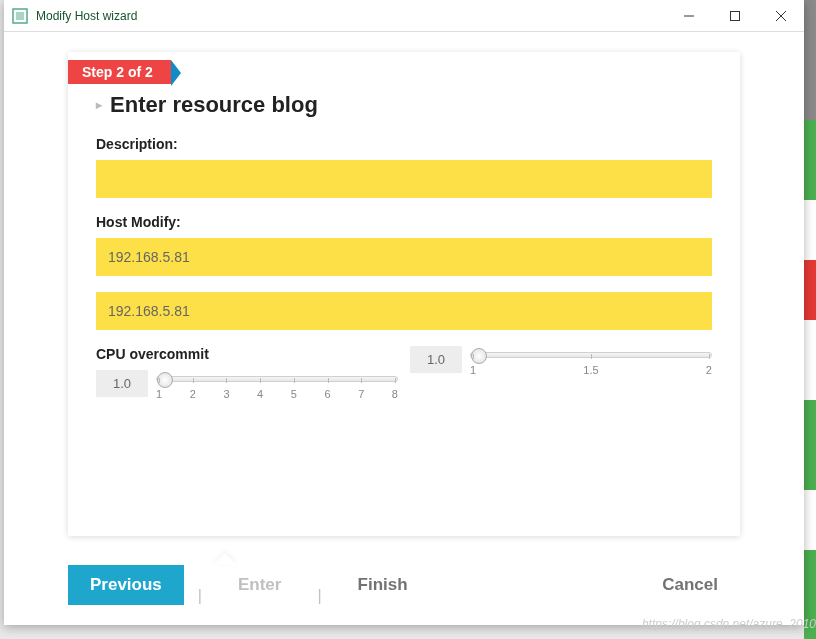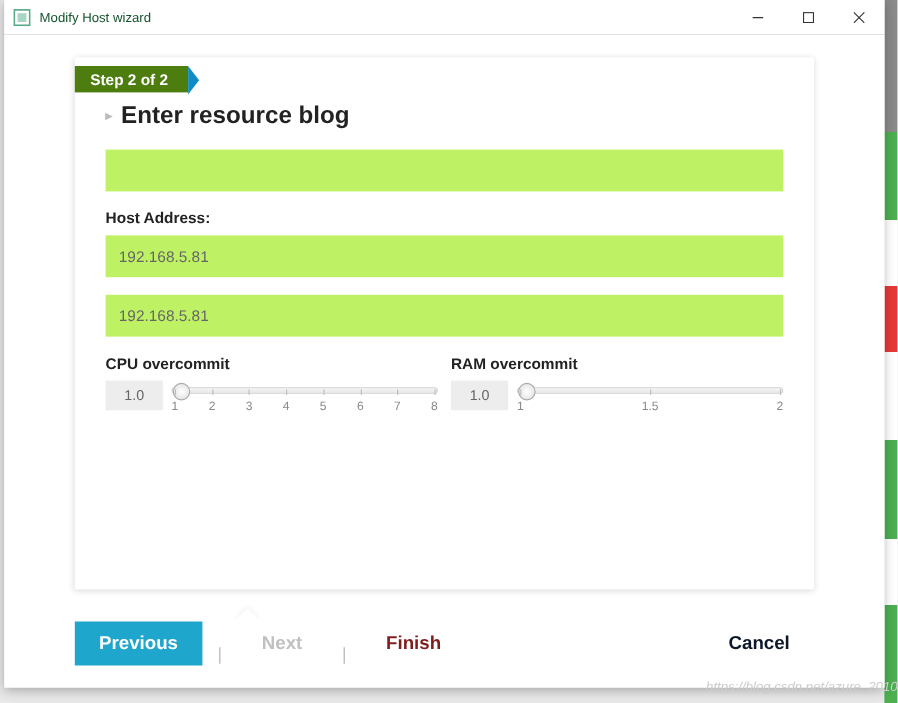--- a/index.html
+++ b/index.html
@@ -13,52 +13,52 @@
     .titlebar { height: 32px; background: #fff; display: flex; align-items: center; border-bottom: 1px solid #ddd; }
     .titlebar-icon { width: 16px; height: 16px; margin: 0 8px; display: inline-block; }
     .titlebar-title { font-size: 12px; flex: 1; color: #14532d; }
     .titlebar-btns { display: flex; }
     .titlebar-btn { width: 46px; height: 32px; display: flex; align-items: center; justify-content: center; cursor: pointer; }
     
     .content { flex: 1; padding: 20px 24px 0; background: #fff; position: relative; }
     
     .wizard-body { background: #fff; box-shadow: 0 1px 6px rgba(0,0,0,0.15); border-radius: 2px; padding: 0; margin: 0 40px; height: 484px; position: relative; }
     
-    .step-badge { position: absolute; top: 8px; left: 0; background: #4d7c0f; color: #fff; padding: 4px 18px 4px 14px; font-size: 14px; font-weight: 600; }
+    .step-badge { position: absolute; top: 8px; left: 0; background: #ef4444; color: #fff; padding: 4px 18px 4px 14px; font-size: 14px; font-weight: 600; }
     .step-badge::after { content: ''; position: absolute; right: -10px; top: 0; border-left: 10px solid #0f8cc6; border-top: 13px solid transparent; border-bottom: 13px solid transparent; }
     
     .wizard-inner { padding: 40px 28px 20px; }
     .wizard-heading { font-size: 22px; font-weight: 700; color: #222; margin-bottom: 18px; display: flex; align-items: center; gap: 8px; }
     .wizard-heading-arrow { color: #bbb; font-size: 12px; }
     
     .form-group { margin-bottom: 16px; }
     .form-label { font-size: 14px; font-weight: 700; color: #222; display: block; margin-bottom: 8px; }
-    .form-input { width: 100%; background: #bef264; border: none; padding: 10px 12px; font-size: 14px; color: #666; height: 38px; }
+    .form-input { width: 100%; background: #fde047; border: none; padding: 10px 12px; font-size: 14px; color: #666; height: 38px; }
     
     .slider-row { display: flex; gap: 12px; }
     .slider-group { flex: 1; }
     .slider-label { font-size: 14px; font-weight: 700; color: #222; margin-bottom: 8px; display: block; }
     .slider-wrap { display: flex; align-items: flex-start; gap: 8px; }
     .slider-value-box { width: 52px; height: 27px; background: #ededed; display: flex; align-items: center; justify-content: center; font-size: 13px; color: #666; }
     .slider-track-wrap { flex: 1; padding-top: 6px; }
     .slider-track { height: 6px; background: linear-gradient(#f5f5f5,#e8e8e8); border: 1px solid #d0d0d0; border-radius: 3px; position: relative; }
     .slider-thumb { position: absolute; top: -5px; left: 0; width: 16px; height: 16px; background: radial-gradient(#fff,#ddd); border: 1px solid #aaa; border-radius: 50%; cursor: pointer; }
     .slider-ticks { display: flex; justify-content: space-between; margin-top: 6px; font-size: 11px; color: #888; }
     .slider-ticks span { position: relative; }
     .slider-ticks span::before { content: ''; position: absolute; top: -10px; left: 50%; width: 1px; height: 5px; background: #bbb; }
     
     .footer { height: 80px; background: #fff; display: flex; align-items: center; padding: 0 64px; position: relative; }
     .footer-left { display: flex; align-items: flex-end; gap: 14px; position: relative; }
     .btn { padding: 10px 22px; font-size: 17px; font-weight: 600; cursor: pointer; border: none; background: transparent; }
     .btn-primary { background: #1fa6cd; color: #fff; }
     .btn-disabled { color: #c0c0c0; cursor: not-allowed; }
-    .btn-text { color: #7f1d1d; font-weight: 700; }
+    .btn-text { color: #737373; font-weight: 700; }
     .separator { color: #c0c0c0; font-size: 16px; }
     .footer-right { margin-left: auto; }
-    .btn-cancel { font-weight: 700; color: #0f172a; font-size: 17px; }
+    .btn-cancel { font-weight: 700; color: #737373; font-size: 17px; }
     
     .arrow-up { position: absolute; top: -12px; left: 145px; width: 0; height: 0; border-left: 12px solid transparent; border-right: 12px solid transparent; border-bottom: 12px solid #fff; filter: drop-shadow(0 -2px 2px rgba(0,0,0,0.05)); }
     
     .watermark { position: absolute; bottom: 8px; right: 0; font-size: 12px; color: #ccc; font-style: italic; }
   </style>
 </head>
 <body>
 
 <div class="bg-strips">
   <div class="strip" style="height:120px;background:#8a8a8a"></div>
@@ -103,25 +103,26 @@
   <div class="content">
     <div class="wizard-body">
       <div class="step-badge">Step 2 of 2</div>
       <div class="wizard-inner">
         <h1 class="wizard-heading">
           <span class="wizard-heading-arrow">▸</span>
           <span>Enter resource blog</span>
         </h1>
 
         <div class="form-group">
+          <label class="form-label">Description:</label>
           <input class="form-input" value="" style="">
         </div>
 
         <div class="form-group">
-          <label class="form-label">Host Address:</label>
+          <label class="form-label">Host Modify:</label>
           <input class="form-input" value="192.168.5.81" style="">
         </div>
 
         <div class="form-group">
           <input class="form-input" value="192.168.5.81" style="">
         </div>
 
         <div class="slider-row">
           <div class="slider-group">
             <label class="slider-label">CPU overcommit</label>
@@ -139,21 +140,20 @@
                     <span>5</span>
                     <span>6</span>
                     <span>7</span>
                     <span>8</span>
                   </div>
               </div>
             </div>
           </div>
 
           <div class="slider-group">
-            <label class="slider-label">RAM overcommit</label>
             <div class="slider-wrap">
               <div class="slider-value-box">1.0</div>
               <div class="slider-track-wrap">
                 <div class="slider-track">
                   <div class="slider-thumb"></div>
                 </div>
                 <div class="slider-ticks" id="ram-ticks">
                     <span>1</span>
                     <span>1.5</span>
                     <span>2</span>
@@ -164,21 +164,21 @@
         </div>
       </div>
     </div>
   </div>
 
   <div class="footer">
     <div class="footer-left">
       <div class="arrow-up"></div>
       <button class="btn btn-primary">Previous</button>
       <span class="separator">|</span>
-      <button class="btn btn-disabled">Next</button>
+      <button class="btn btn-disabled">Enter</button>
       <span class="separator">|</span>
       <button class="btn btn-text">Finish</button>
     </div>
     <div class="footer-right">
       <button class="btn btn-cancel">Cancel</button>
     </div>
   </div>
 </div>
 
 <div class="watermark">https://blog.csdn.net/azure_2010</div>

